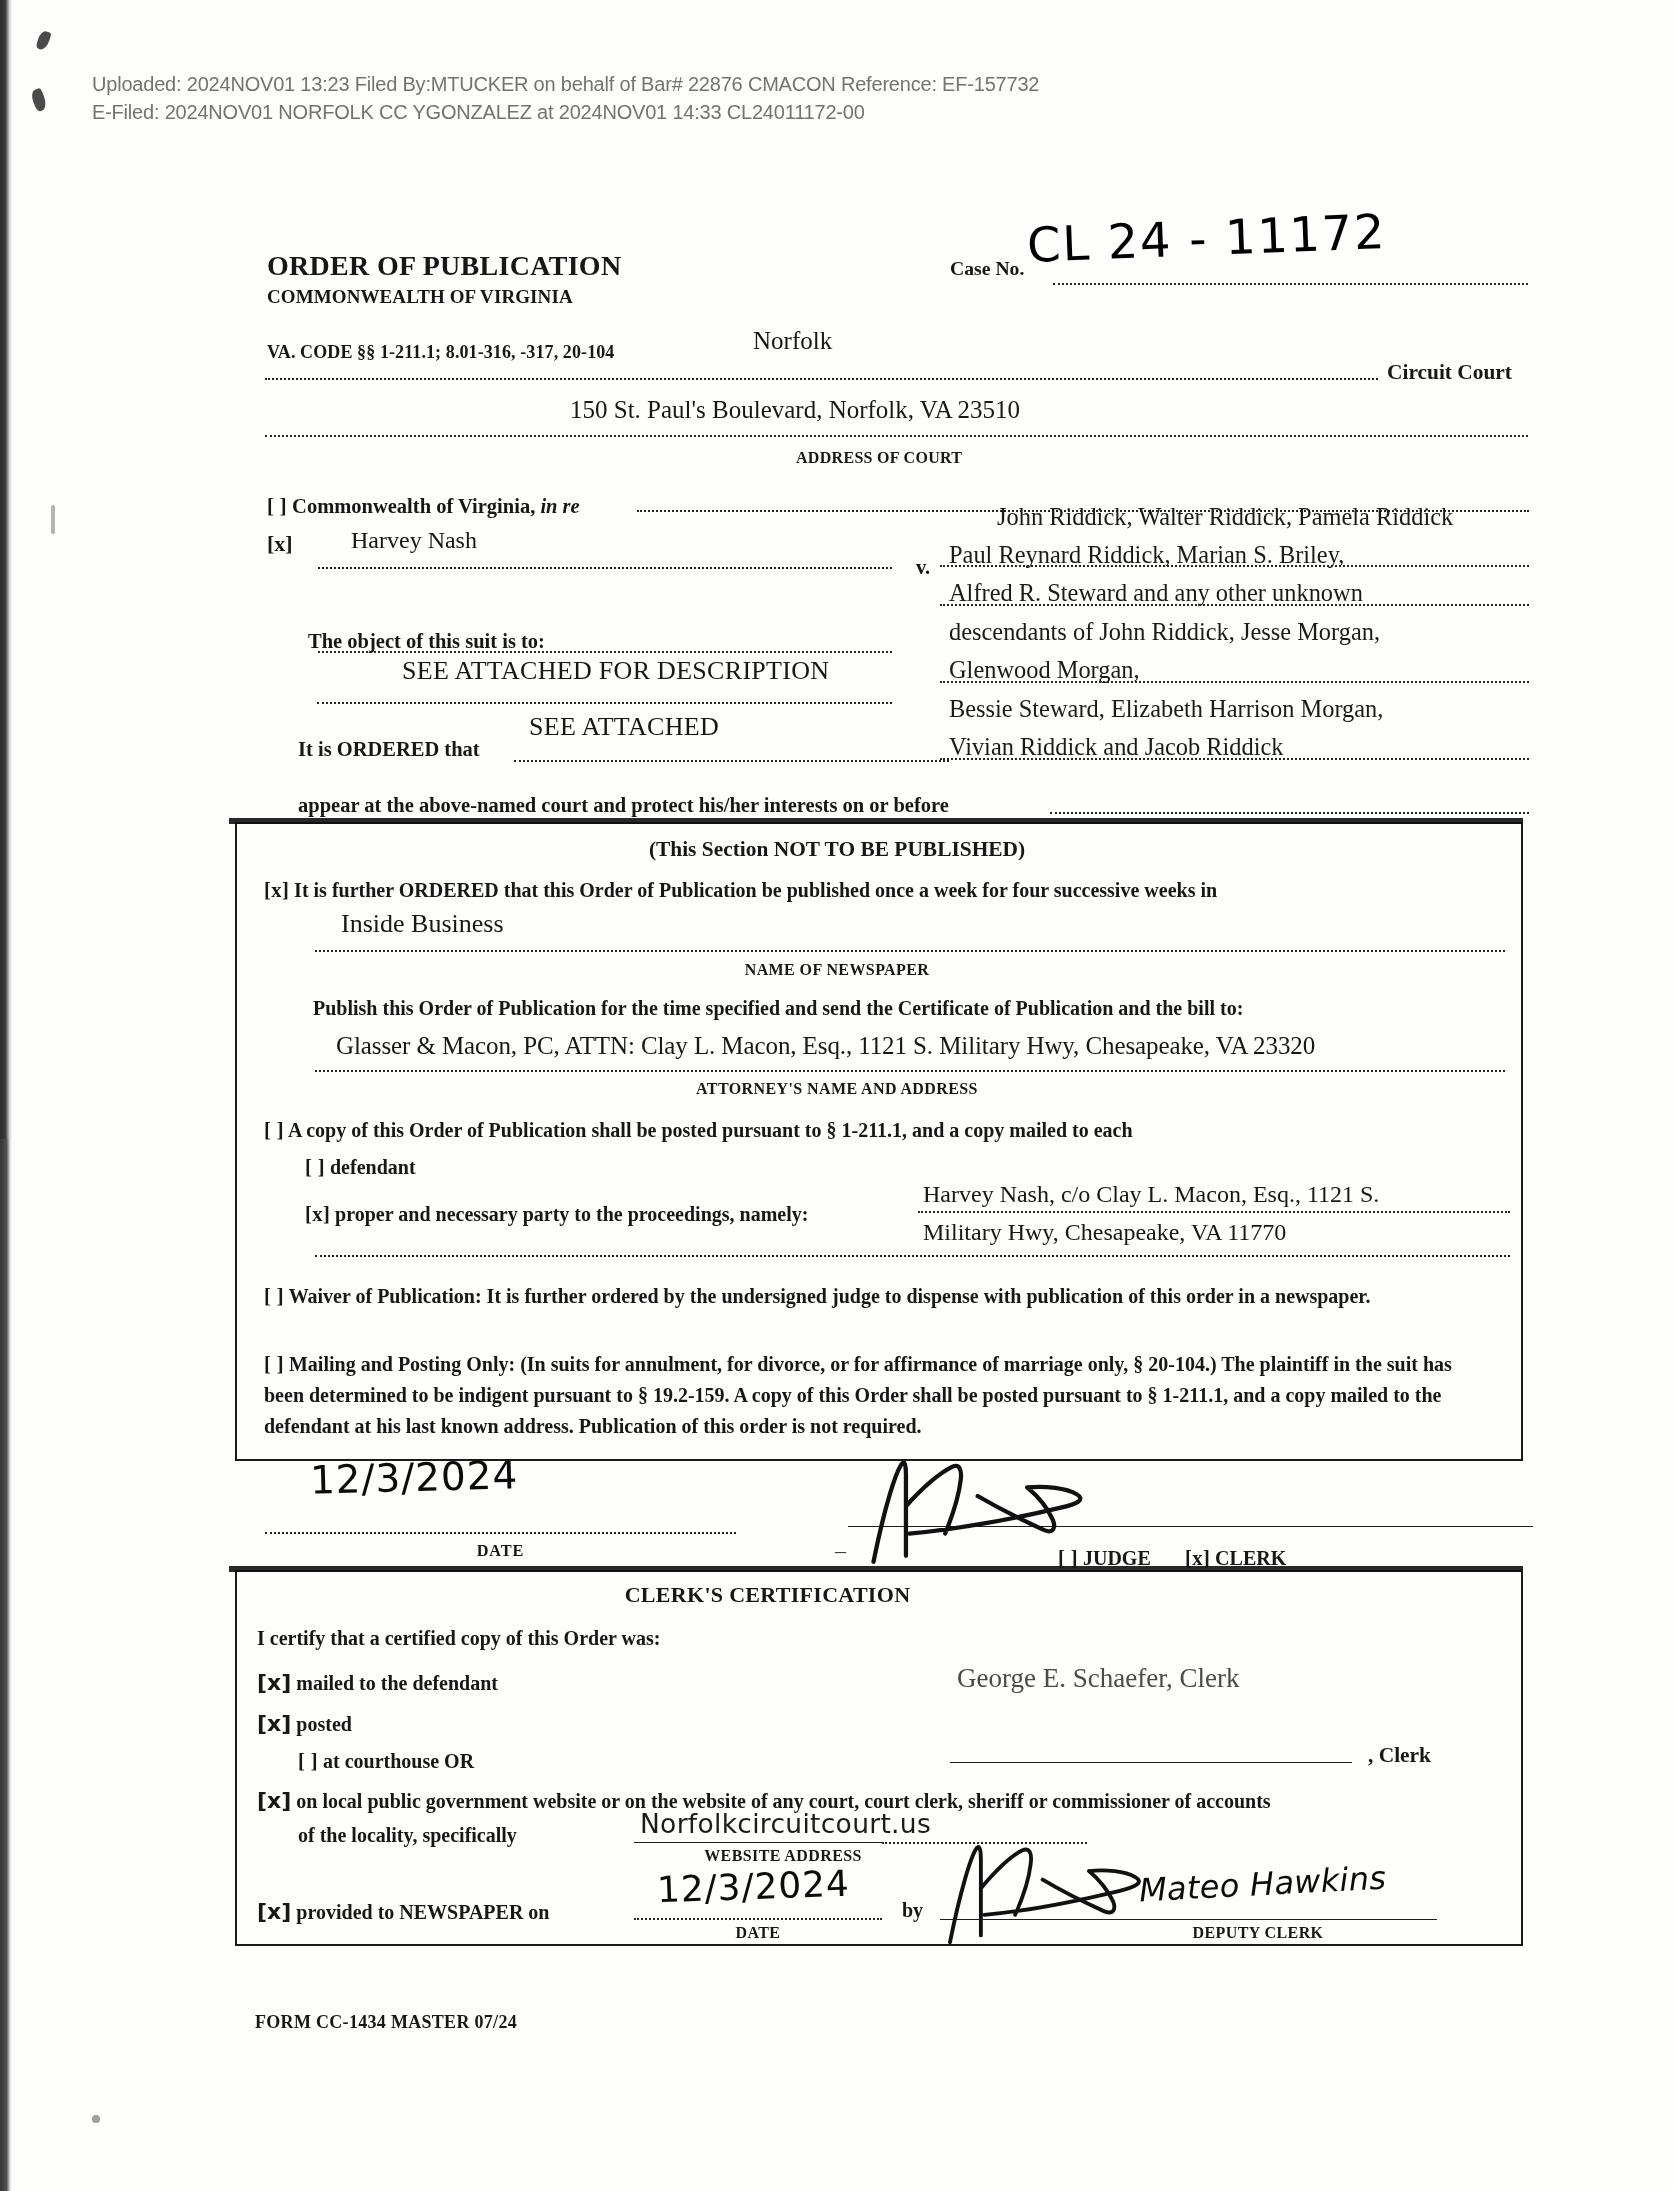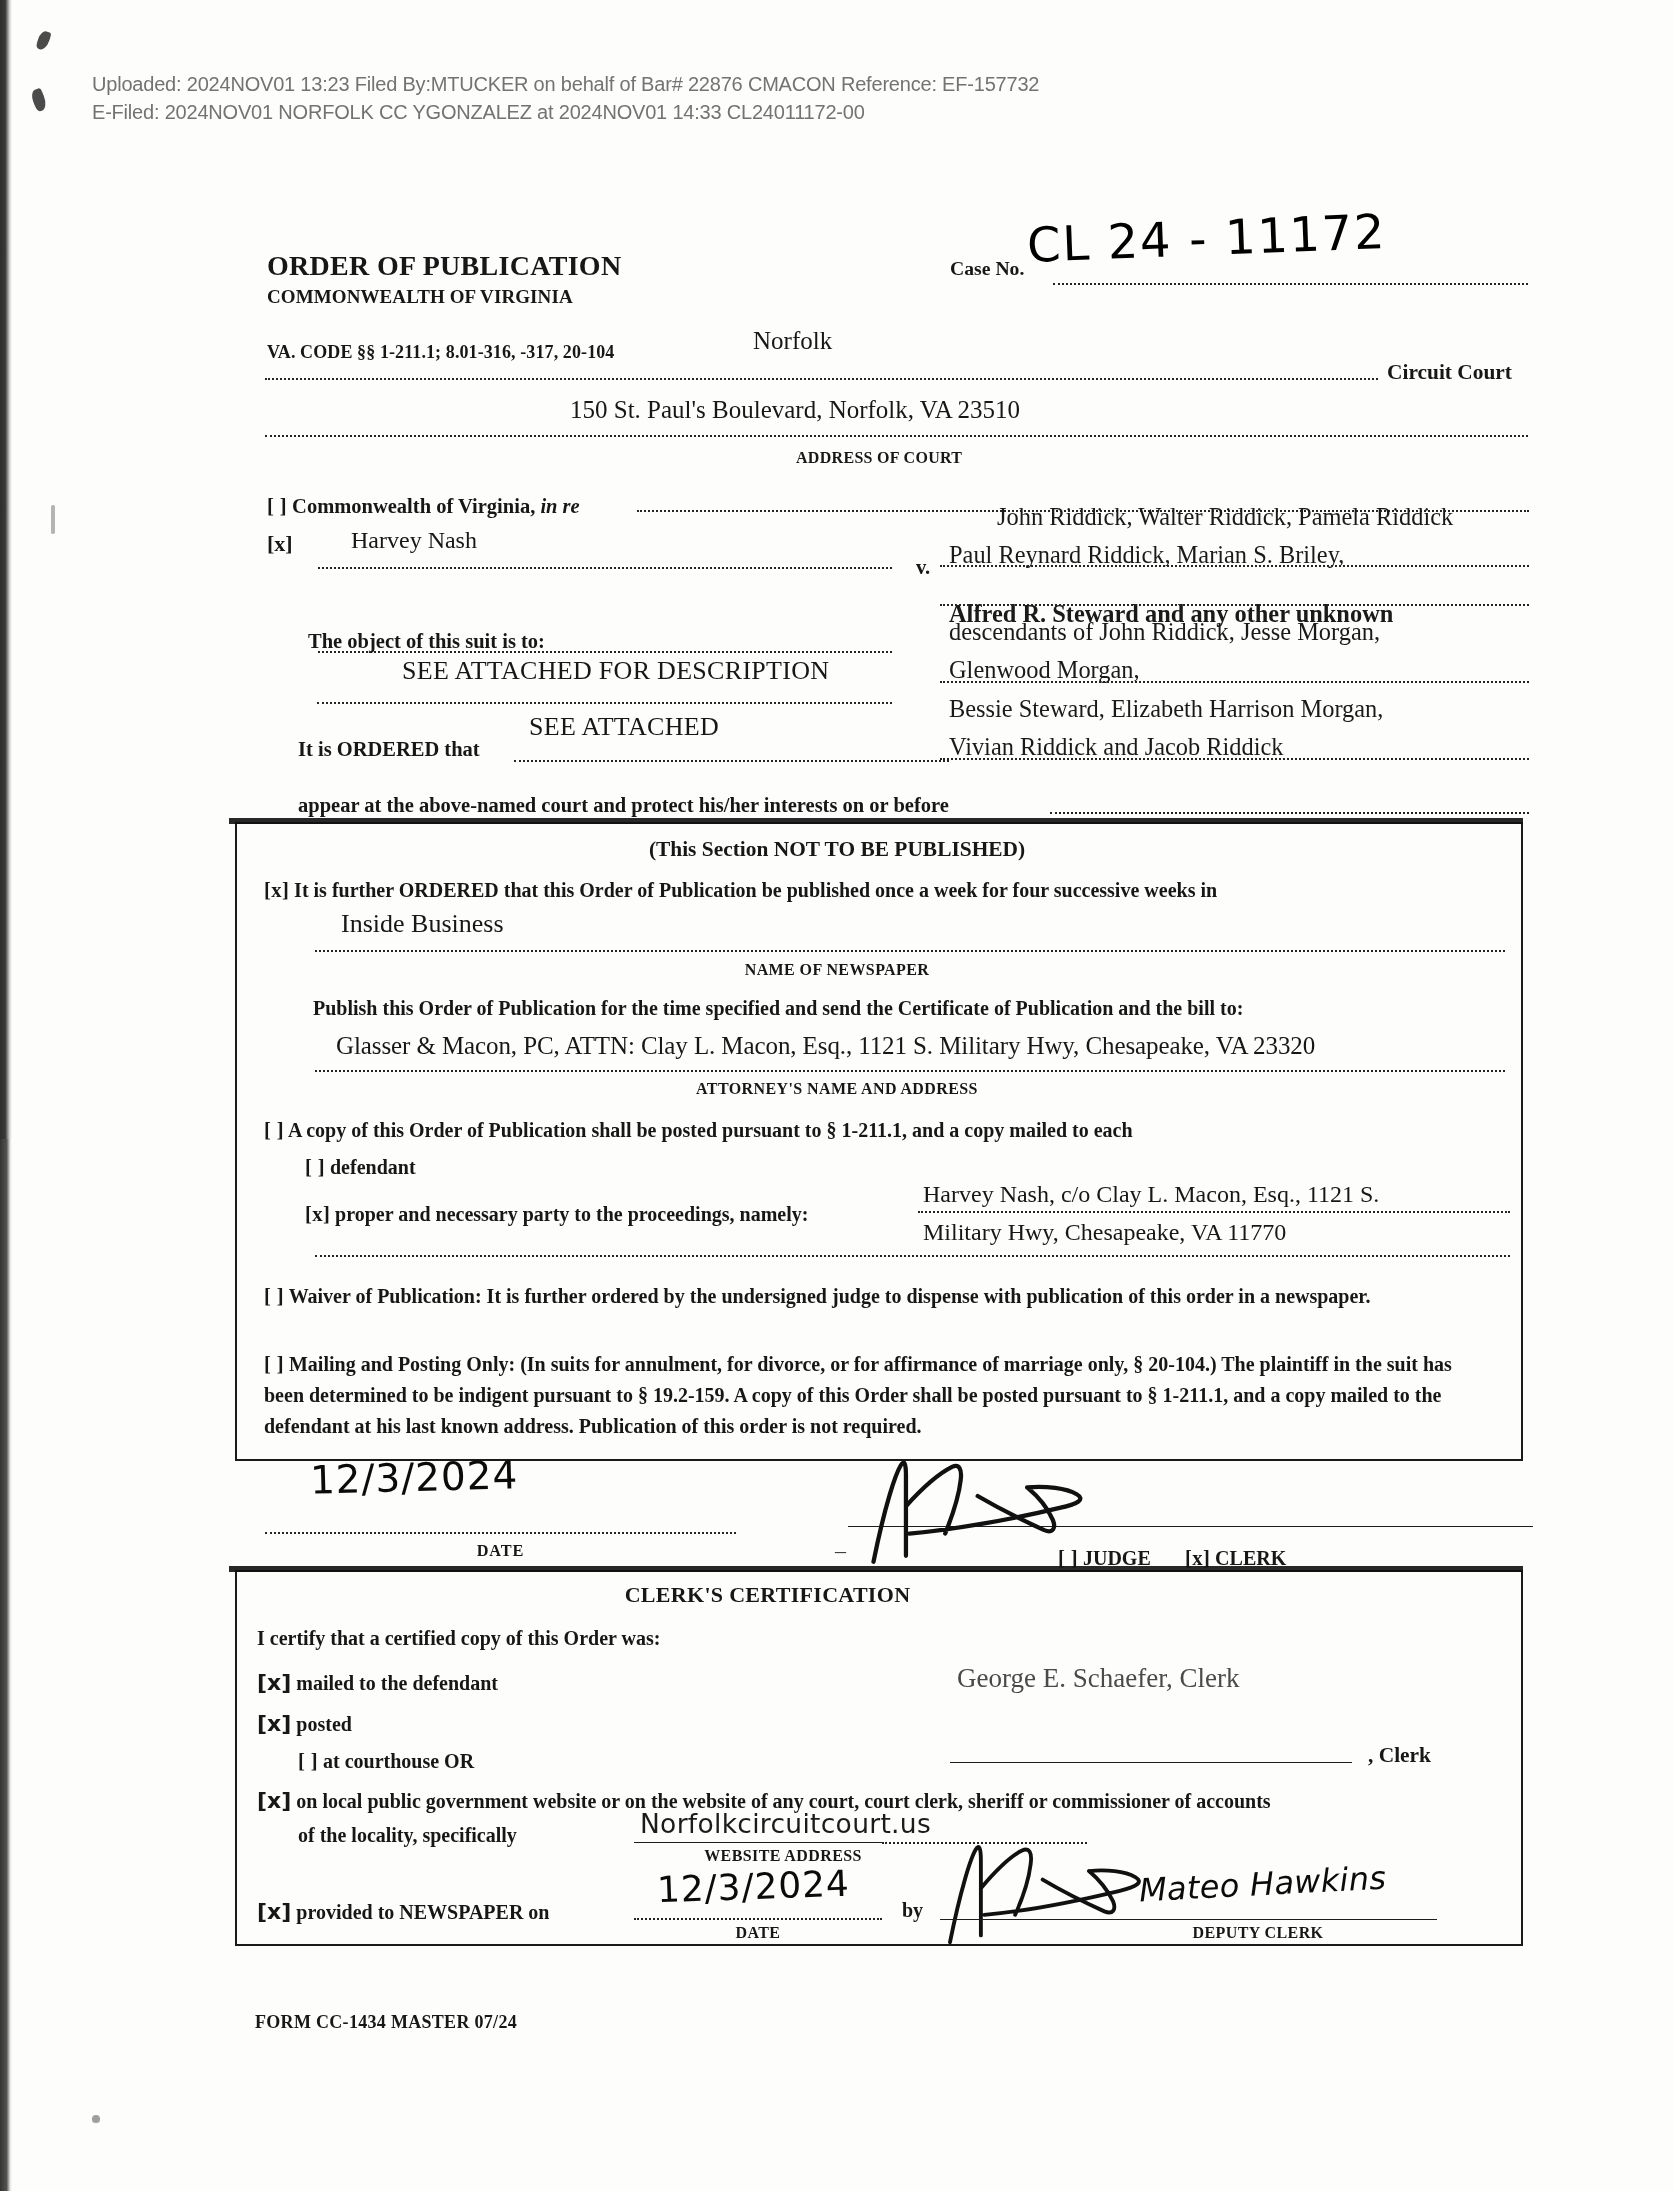--- a/index.html
+++ b/index.html
@@ -231,21 +231,21 @@
 
   <div class="abs nw plaintiff-name">Harvey Nash</div>
   <div class="abs nw cb-x-plaintiff">[x]</div>
   <div class="dot-rule" style="left:318px; top:567px; width:574px;"></div>
   <div class="abs nw v-label">v.</div>
   <div class="dot-rule" style="left:318px; top:651px; width:574px;"></div>
 
   <div class="abs nw def-line" style="top:503px;margin-left:48px;">John Riddick, Walter Riddick, Pamela Riddick</div>
   <div class="abs nw def-line" style="top:541px;">Paul Reynard Riddick, Marian S. Briley,</div>
   <div class="dot-rule" style="left:940px; top:565px; width:589px;"></div>
-  <div class="abs nw def-line" style="top:600px;font-weight:bold;">Alfred R. Steward and any other unknown</div>
+  <div class="abs nw def-line" style="top:579px;">Alfred R. Steward and any other unknown</div>
   <div class="dot-rule" style="left:940px; top:604px; width:589px;"></div>
   <div class="abs nw def-line" style="top:618px;">descendants of John Riddick, Jesse Morgan,</div>
   <div class="abs nw def-line" style="top:656px;">Glenwood Morgan,</div>
   <div class="dot-rule" style="left:940px; top:681px; width:589px;"></div>
   <div class="abs nw def-line" style="top:695px;">Bessie Steward, Elizabeth Harrison Morgan,</div>
   <div class="abs nw def-line" style="top:733px;">Vivian Riddick and Jacob Riddick</div>
   <div class="dot-rule" style="left:940px; top:758px; width:589px;"></div>
 
   <div class="abs nw obj-label">The object of this suit is to:</div>
   <div class="abs nw obj-value">SEE ATTACHED FOR DESCRIPTION</div>

